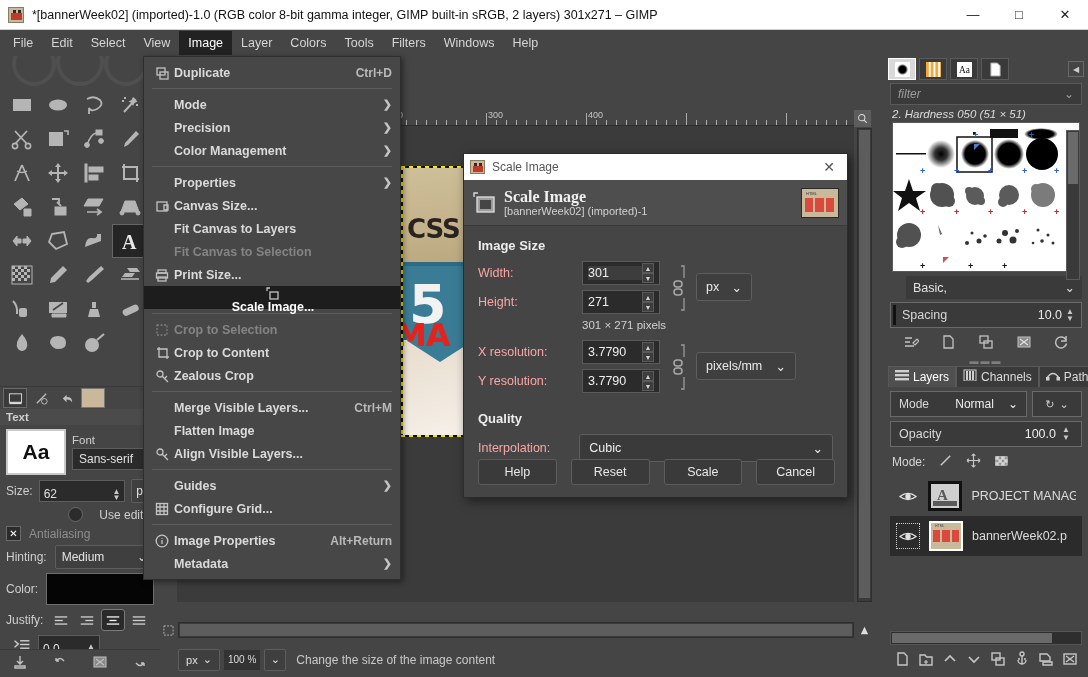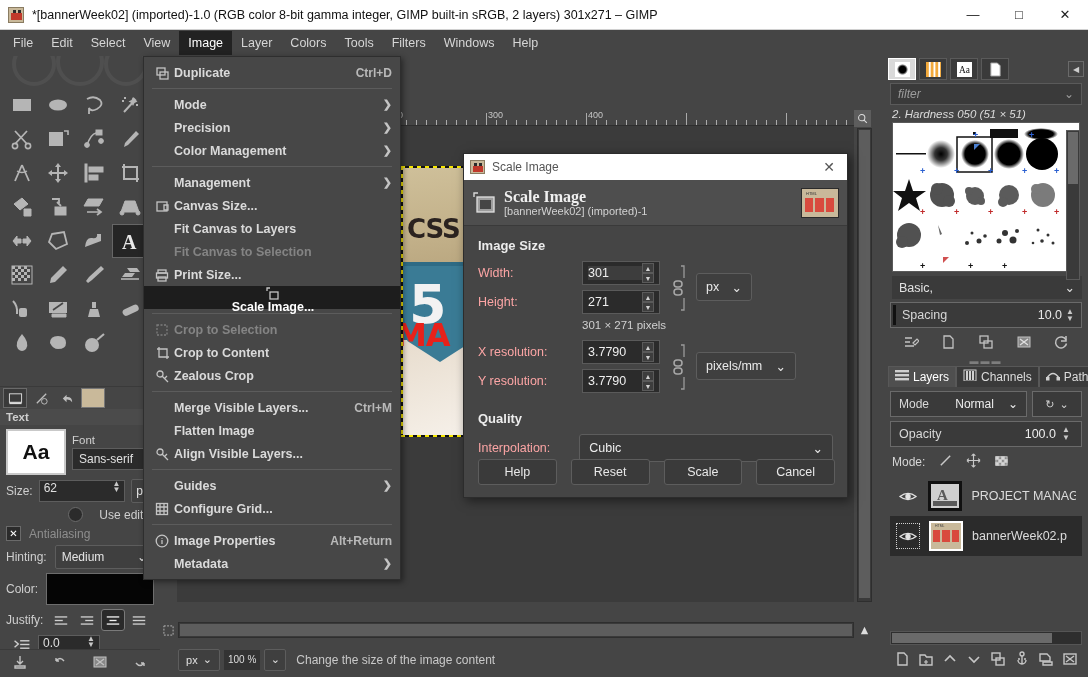--- a/index.html
+++ b/index.html
@@ -45,21 +45,21 @@
   .to-head{font-size:11.5px;color:#cfcfcf;font-weight:bold;padding:2px 6px 2px 6px;background:#4b4b4b;}
   .to-row{display:flex;align-items:center;padding:2px 6px;gap:6px;}
   .lbl{font-size:12px;color:#cfcfcf;white-space:nowrap;}
   .lbl.dim{color:#8e8e8e;}
   .fontbox{width:60px;height:46px;background:#fff;border:2px solid #c9c9c9;display:flex;
     align-items:center;justify-content:center;font-size:21px;color:#111;font-weight:bold;}
   .fontcol{flex:1;}
   .fontlbl{font-size:11.5px;color:#cfcfcf;margin-bottom:2px;}
   .fontval{background:#2b2b2b;border:1px solid #5d5d5d;height:22px;display:flex;align-items:center;
     padding:0 6px;font-size:12px;color:#e0e0e0;}
-  .spin{background:#2b2b2b;border:1px solid #5d5d5d;height:22px;display:flex;align-items:flex-start;
+  .spin{background:#2b2b2b;border:1px solid #5d5d5d;height:22px;display:flex;align-items:flex-end;
     padding:0 4px;font-size:12px;color:#e0e0e0;}
   .spinarrows{margin-left:auto;display:flex;flex-direction:column;line-height:6px;font-size:8px;color:#c9c9c9;}
   .combo{background:#3f3f3f;border:1px solid #5d5d5d;border-radius:2px;height:24px;display:flex;
     align-items:center;padding:0 6px;font-size:12px;color:#e4e4e4;gap:6px;}
   .chk{width:15px;height:15px;background:#2b2b2b;border:1px solid #6a6a6a;display:flex;
     align-items:center;justify-content:center;font-size:10px;color:#fff;}
   .chk.round{border-radius:50%;}
   .colorswatch{flex:1;height:32px;background:#050505;border:1px solid #6d6d6d;}
   .justify{display:flex;gap:2px;}
   .jbtn{width:24px;height:22px;display:flex;align-items:center;justify-content:center;}
@@ -170,21 +170,21 @@
   .dtab.sel{background:#d9d9d9;border:1px solid #fff;}
   .dtab svg{width:15px;height:15px;}
   .dock-menu{margin-left:auto;width:16px;height:16px;display:flex;align-items:center;justify-content:center;
     border:1px solid #6a6a6a;font-size:8px;color:#ccc;}
   .filterbar{margin:1px 6px 2px 6px;height:22px;background:#3a3a3a;border:1px solid #5a5a5a;display:flex;
     align-items:center;padding:0 7px;font-size:12px;color:#9d9d9d;font-style:italic;}
   .brushname{font-size:11.5px;color:#dcdcdc;font-style:italic;padding:1px 8px 2px 8px;}
   .brushgrid{margin:0 8px;height:150px;background:#fff;border:1px solid #5a5a5a;position:relative;overflow:hidden;}
   .bscroll{position:absolute;right:8px;top:74px;width:14px;height:150px;background:#3a3a3a;border:1px solid #5a5a5a;}
   .bscroll-thumb{position:absolute;left:1px;top:1px;width:10px;height:52px;background:#6a6a6a;}
-  .basicrow{margin:4px 6px 0 8px;height:23px;background:#3a3a3a;display:flex;align-items:center;padding:0 7px;
+  .basicrow{margin:4px 6px 0 22px;height:23px;background:#3a3a3a;display:flex;align-items:center;padding:0 7px;
     font-size:12.5px;color:#e2e2e2;}
   .spacingrow{margin:3px 6px 0 6px;height:26px;background:#3a3a3a;border:1px solid #6a6a6a;display:flex;
     align-items:center;padding:0 7px;font-size:12.5px;color:#d7d7d7;position:relative;}
   .spacingrow::before{content:"";position:absolute;left:2px;top:2px;bottom:2px;width:3px;background:#111;}
   .brushbtns{display:flex;align-items:center;justify-content:space-around;height:26px;margin:3px 8px 0 8px;}
   .brushbtns svg{width:16px;height:16px;fill:#c2c2c2;stroke:#c2c2c2;}
   .grip{height:8px;display:flex;align-items:center;justify-content:center;color:#7e7e7e;font-size:9px;letter-spacing:2px;}
 
   .ltabs{display:flex;align-items:center;height:22px;padding:0 4px;gap:0px;}
   .ltab{height:21px;display:flex;align-items:center;padding:0 6px;gap:4px;font-size:12px;color:#dcdcdc;
@@ -741,21 +741,21 @@
       <span class="arrow">❯</span>
     </div>
     <div class="mi">
       <span class="ic"></span>
       <span class="txt">Color Management</span>
       <span class="arrow">❯</span>
     </div>
     <div class="msep"></div>
     <div class="mi">
       <span class="ic"></span>
-      <span class="txt">Management</span>
+      <span class="txt">Properties</span>
       <span class="arrow">❯</span>
     </div>
     <div class="mi">
       <span class="ic">
         <svg viewBox="0 0 14 14">
           <rect x="2" y="3" width="10" height="9"></rect>
           <path d="M9 6 h4 v5 h-4z"></path>
         </svg>
       </span>
       <span class="txt">Canvas Size...</span>

